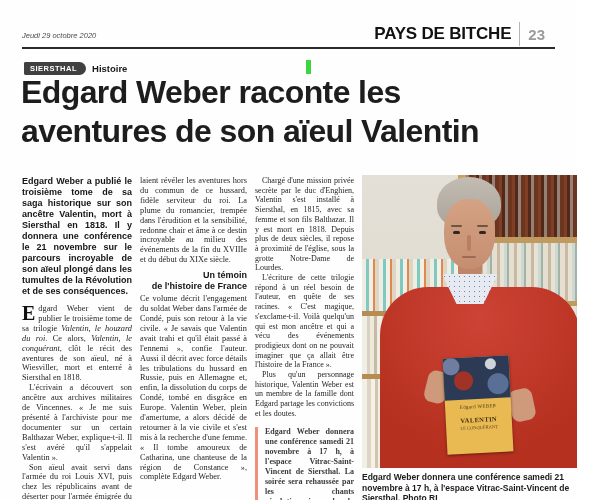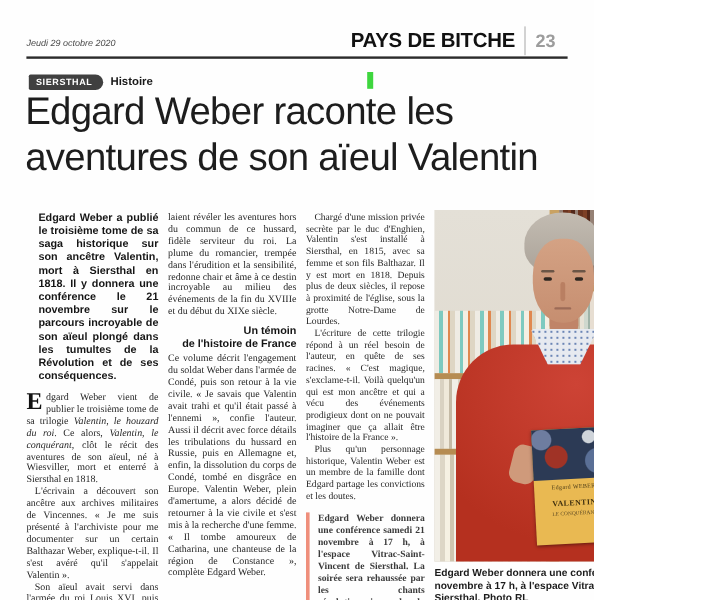--- a/index.html
+++ b/index.html
@@ -1,16 +1,16 @@
 <!DOCTYPE html>
 <html><head>
 <meta charset="utf-8">
 <style>
   html,body{margin:0;padding:0;background:#ffffff;}
-  #page{position:relative;width:495px;height:500px;background:#fefefe;overflow:hidden;
+  #page{position:relative;width:577px;height:500px;background:#fefefe;overflow:hidden;
         font-family:"Liberation Serif",serif;color:#1f1f1f;}
 
   
   .date{position:absolute;left:22px;top:31px;font-size:7.5px;font-style:italic;color:#4a4a4a;
         font-family:"Liberation Sans",sans-serif;}
   .brand{position:absolute;right:32px;top:22px;display:flex;align-items:center;gap:8px;
          font-family:"Liberation Sans",sans-serif;}
   .brand-title{font-size:17px;font-weight:bold;color:#111;letter-spacing:-0.2px;}
   .brand-div{width:1px;height:24px;background:#b5b5b5;}
   .page-num{font-size:15px;font-weight:bold;color:#9c9c9c;}
@@ -19,31 +19,31 @@
   
   .kicker{position:absolute;left:24px;top:62px;display:flex;align-items:center;gap:6px;
           font-family:"Liberation Sans",sans-serif;}
   .badge{background:#404040;color:#fff;font-size:7.5px;font-weight:bold;letter-spacing:.5px;
          padding:2px 9px 2px 6px;border-radius:2px 9px 9px 2px;}
   .topic{font-size:9.5px;font-weight:bold;color:#1a1a1a;}
   .cursor{position:absolute;left:306px;top:60px;width:5px;height:14px;background:#3ed63e;}
 
   
   .headline{position:absolute;left:21px;top:73px;width:578px;
-            font-family:"Liberation Sans",sans-serif;font-weight:normal;
+            font-family:"Liberation Sans",sans-serif;font-weight:bold;
             font-size:32px;line-height:39px;letter-spacing:-0.6px;color:#1d1d1d;
             white-space:pre-line;}
 
   
   .col{position:absolute;top:176px;text-align:justify;}
   #col1{left:22px;width:110px;}
   #col2{left:140px;width:107px;}
   #col3{left:255px;width:99px;}
   .lede{font-family:"Liberation Sans",sans-serif;font-weight:bold;
-        font-size:9px;line-height:11px;color:#151515;margin:0 0 7px 10px;text-align:justify;}
+        font-size:9px;line-height:11px;color:#151515;margin:0 0 7px 0;text-align:justify;}
   .body-p{font-size:8.3px;line-height:9.9px;margin:0;}
   #col3 .body-p{font-size:8px;line-height:9.7px;}
   .indent{text-indent:7px;}
   .dropcap{float:left;font-weight:bold;font-size:20px;line-height:17px;padding:1px 3px 0 0;color:#111;}
   .booktitle{font-style:italic;}
   .subhead{font-family:"Liberation Sans",sans-serif;font-weight:bold;font-size:9px;line-height:10.5px;
            color:#141414;margin:5px 0 3px 0;white-space:pre-line;text-align:right;}
   .infobox{margin-top:8px;border-left:3px solid #ef8f7c;padding-left:7px;
            font-weight:bold;font-size:8px;line-height:10px;color:#3a3a3a;text-align:justify;}
 

